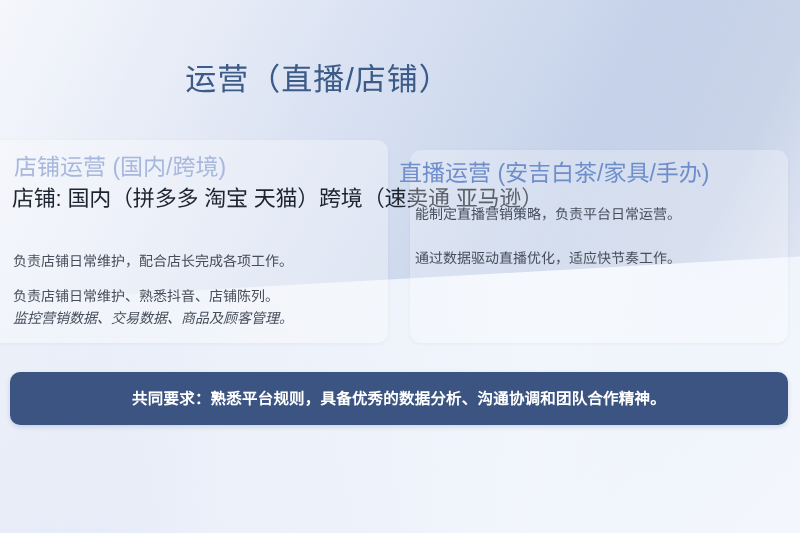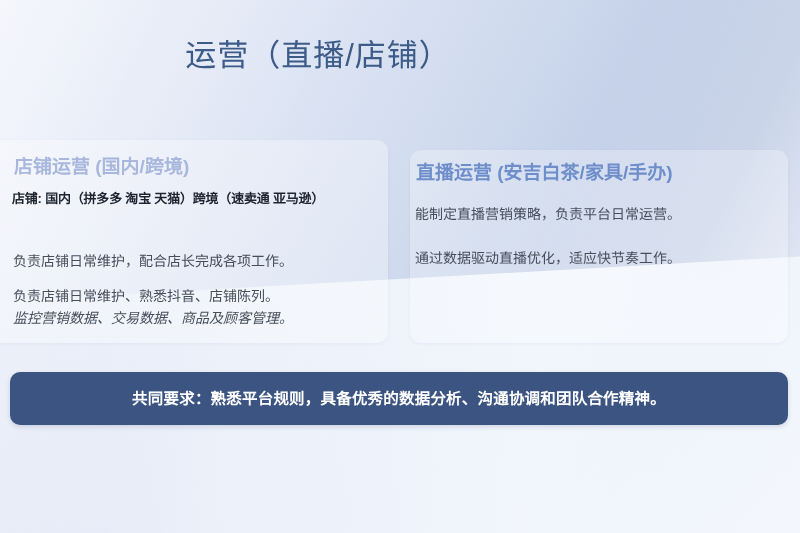--- a/index.html
+++ b/index.html
@@ -68,21 +68,21 @@
   .layer {
     position: absolute;
     inset: 0;
     z-index: 3;
   }
 
   
   .title {
     position: absolute;
     left: 0;
-    top: 36px;
+    top: 60px;
     width: 636px;
     text-align: center;
     font-size: 31px;
     line-height: 40px;
     letter-spacing: 1px;
     color: #3d5b88;
     font-weight: 400;
     white-space: nowrap;
   }
 
@@ -104,42 +104,42 @@
     left: 410px;
     top: 150px;
     width: 378px;
     height: 193px;
     background: rgba(255,255,255,0.28);
   }
 
   .card-heading {
     position: absolute;
     white-space: nowrap;
-    font-size: 19px;
+    font-size: 23px;
     line-height: 22px;
-    font-weight: 700;
+    font-weight: 400;
   }
   .heading-left {
     left: 14px;
     top: 156px;
     color: #a7b7dd;
   }
   .heading-right {
-    left: 416px;
+    left: 399px;
     top: 162px;
     color: #6e8ecb;
   }
 
   .lead-line {
     position: absolute;
     left: 12px;
     top: 187px;
-    font-size: 13px;
+    font-size: 22px;
     line-height: 24px;
-    font-weight: bold;
+    font-weight: normal;
     color: #1d2430;
     white-space: nowrap;
     letter-spacing: -0.2px;
   }
 
   .bullets {
     position: absolute;
     margin: 0;
     padding: 0;
     list-style: none;

